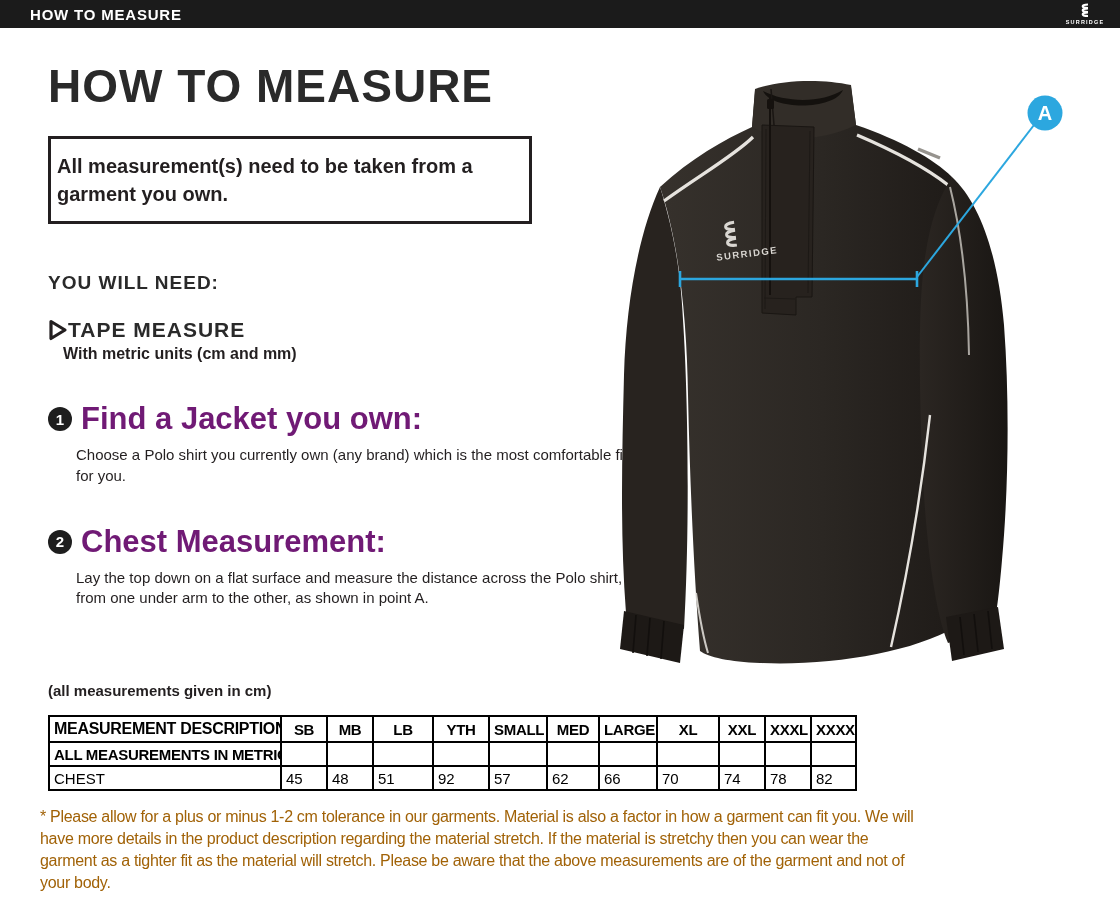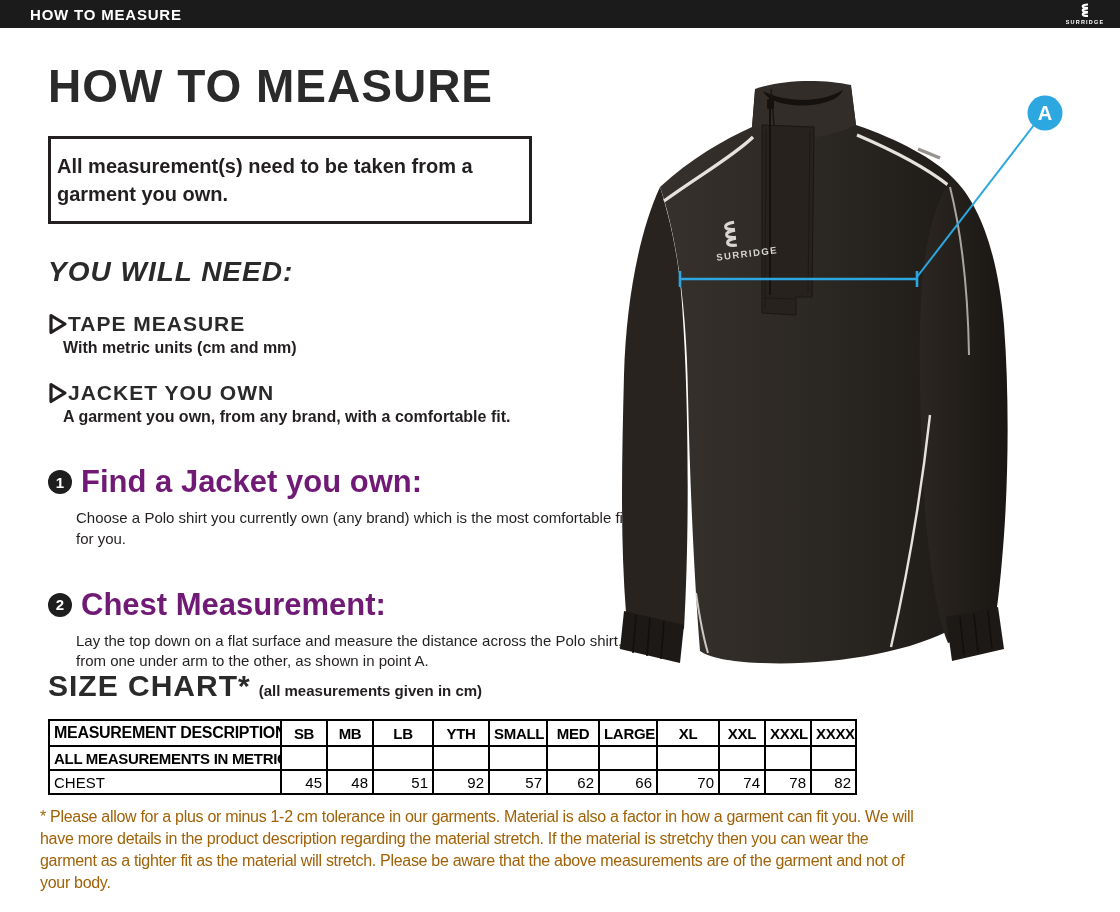--- a/index.html
+++ b/index.html
@@ -28,21 +28,21 @@
   .left-col { position:absolute; left:48px; top:28px; width:575px; }
   h1.page-title {
     margin-top:34px; font-size:46px; line-height:1.05; font-weight:bold;
     letter-spacing:1px; color:#2A2A2A;
   }
   .notice-box {
     margin-top:26px; width:484px; border:3px solid #231F20;
     padding:13px 6px; font-size:20px; font-weight:bold; line-height:1.4; color:#231F20;
   }
   h2.need-heading {
-    margin-top:32px; font-size:28px; font-weight:bold; letter-spacing:1px; color:#2A2A2A;font-style:italic;
+    margin-top:48px; font-size:19px; font-weight:bold; letter-spacing:1px; color:#2A2A2A;
   }
   .need-item { margin-top:24px; }
   .need-item-head { display:flex; align-items:center; }
   .need-item-label { font-size:21px; font-weight:bold; letter-spacing:1px; color:#2A2A2A; }
   .need-item-desc { font-size:16px; font-weight:bold; margin-top:3px; color:#231F20;margin-left:15px; }
   .step { margin-top:38px; }
   .step-head { display:flex; align-items:center; gap:9px; }
   .step-badge {
     width:24px; height:24px; border-radius:50%; background:#1E1E1E; color:#fff;
     font-size:15px; font-weight:bold; display:flex; align-items:center; justify-content:center;
@@ -61,21 +61,21 @@
   table.size-table {
     margin-top:16px; border-collapse:collapse; table-layout:fixed; width:807px;
     border:2px solid #000;
   }
   table.size-table th, table.size-table td {
     border:2px solid #000; font-size:15px; padding:2px 4px; height:26px;
     white-space:nowrap; overflow:hidden; color:#000;
   }
   table.size-table th { font-weight:bold; text-align:center; letter-spacing:-0.3px; }
   table.size-table th:first-child { text-align:left; font-size:16px; }
-  table.size-table td { text-align:right; font-weight:normal; font-size:15px; height:24px; }
+  table.size-table td { text-align:left; font-weight:normal; font-size:15px; height:24px; }
   table.size-table td:first-child { text-align:left; }
   table.size-table tr.metric-row td { font-weight:bold; letter-spacing:-0.3px; }
   
   .footnote {
     position:absolute; left:40px; top:806px; width:886px;
     font-size:16px; line-height:1.38; color:#a16207; letter-spacing:-0.3px;
   }
   
   .figure { position:absolute; left:600px; top:55px; width:520px; height:650px; }
 </style>
@@ -105,29 +105,20 @@
   <div class="need-item">
     <div class="need-item-head">
       <svg width="20" height="22" viewBox="0 0 20 22">
         <polygon points="3,2.5 17,11 3,19.5" fill="#fff" stroke="#231F20" stroke-width="3.2" stroke-linejoin="round"></polygon>
       </svg>
       <span class="need-item-label">TAPE MEASURE</span>
     </div>
     <div class="need-item-desc">With metric units (cm and mm)</div>
   </div>
 
-  <div class="need-item">
-    <div class="need-item-head">
-      <svg width="20" height="22" viewBox="0 0 20 22">
-        <polygon points="3,2.5 17,11 3,19.5" fill="#fff" stroke="#231F20" stroke-width="3.2" stroke-linejoin="round"></polygon>
-      </svg>
-      <span class="need-item-label">JACKET YOU OWN</span>
-    </div>
-    <div class="need-item-desc">A garment you own, from any brand, with a comfortable fit.</div>
-  </div>
 
   <div class="step">
     <div class="step-head">
       <span class="step-badge">1</span>
       <span class="step-title">Find a Jacket you own:</span>
     </div>
     <div class="step-desc">Choose a Polo shirt you currently own (any brand) which is the most comfortable fit for you.</div>
   </div>
 
   <div class="step">
@@ -135,21 +126,20 @@
       <span class="step-badge">2</span>
       <span class="step-title">Chest Measurement:</span>
     </div>
     <div class="step-desc">Lay the top down on a flat surface and measure the distance across the Polo shirt, from one under arm to the other, as shown in point A.</div>
   </div>
 
 </div>
 
 <div class="size-chart">
   <div class="size-chart-head">
-    <span class="size-chart-title">SIZE CHART*</span>
     <span class="size-chart-sub">(all measurements given in cm)</span>
   </div>
   <table class="size-table">
     <colgroup>
       <col style="width:232px">
         <col style="width:46px">
         <col style="width:46px">
         <col style="width:60px">
       <col style="width:56px">
         <col style="width:58px">

